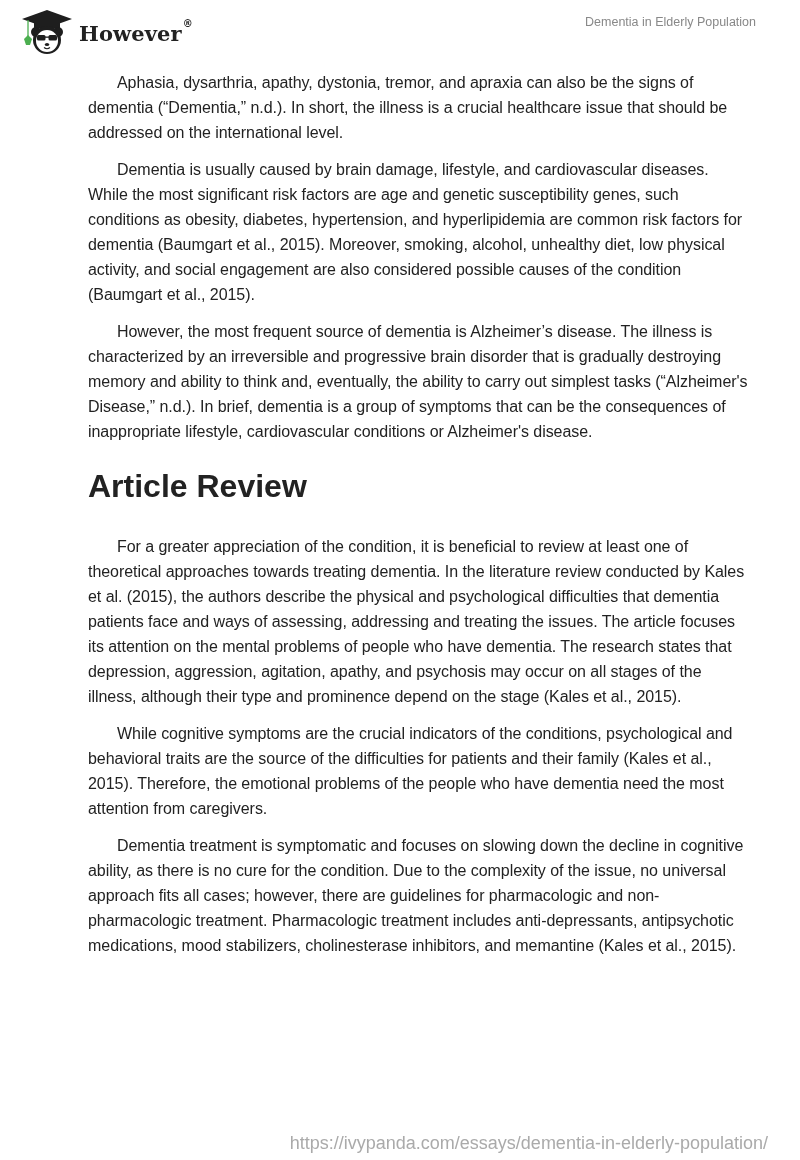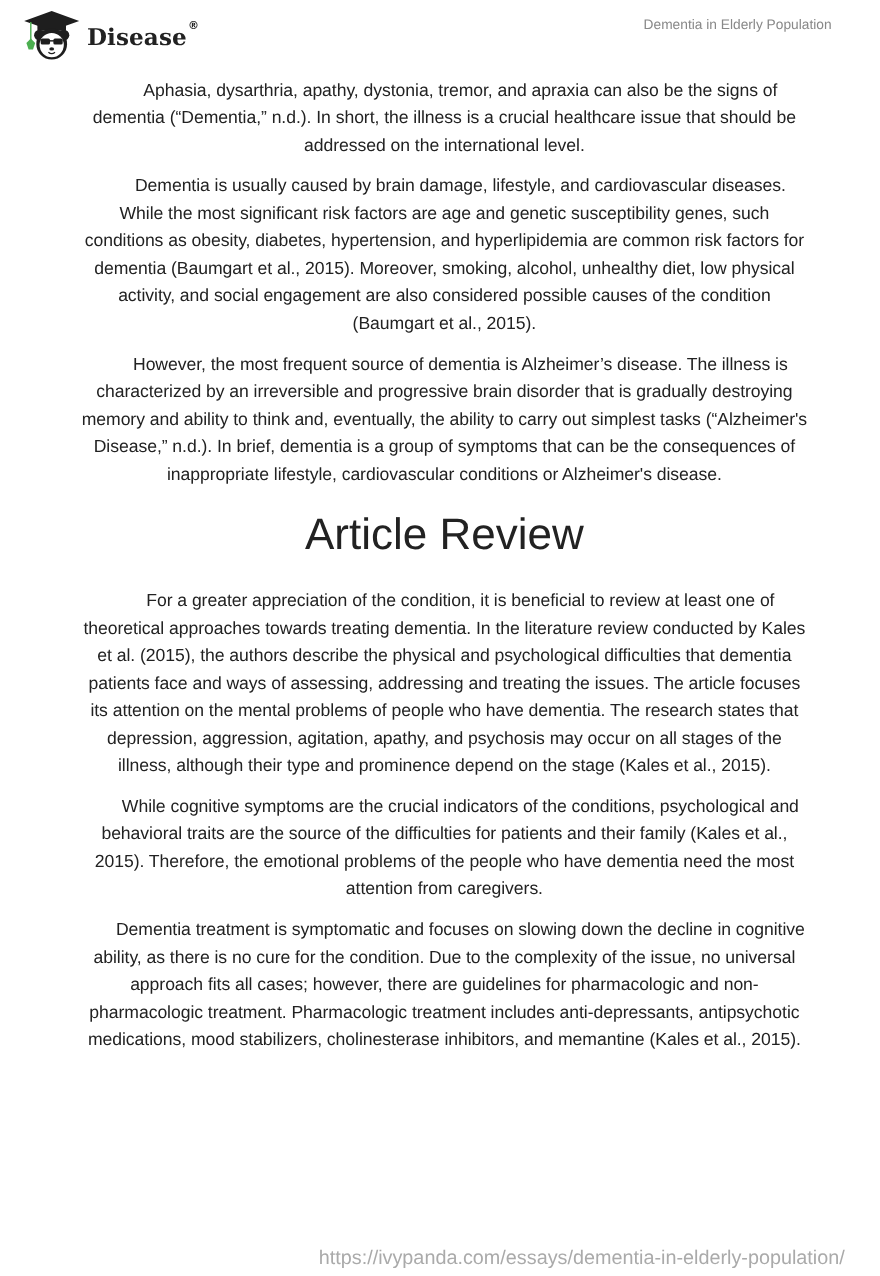--- a/index.html
+++ b/index.html
@@ -55,36 +55,35 @@
   }
   .doc-title {
     position: absolute;
     right: 44px;
     top: 15px;
     font-size: 12.5px;
     color: #888888;
   }
   .content {
     position: absolute;
-    left: 74px;
+    left: 88px;
     top: 70px;
     width: 660px;
-    text-align: center;
   }
   .para {
     font-size: 16px;
     line-height: 25px;
     color: #222222;
     margin: 0 0 12px 0;
     text-indent: 29px;
     letter-spacing: -0.05px;
   }
   .section-heading {
-    font-size: 40px;
-    font-weight: normal;
+    font-size: 32px;
+    font-weight: bold;
     color: #222222;
     margin: 24px 0 30px 0;
     line-height: 36px;
   }
   .footer-url {
     position: absolute;
     right: 32px;
     top: 1133px;
     font-size: 18px;
     color: #aaaaaa;
@@ -110,21 +109,21 @@
       <circle cx="30" cy="32" r="14" fill="#1e1e1e"></circle>
       <ellipse cx="30" cy="33" rx="11" ry="11" fill="#ffffff"></ellipse>
 
       <rect x="20" y="27" width="8.5" height="5.5" rx="1.5" fill="#1e1e1e"></rect>
       <rect x="31.5" y="27" width="8.5" height="5.5" rx="1.5" fill="#1e1e1e"></rect>
       <rect x="28" y="28.5" width="4" height="1.3" fill="#1e1e1e"></rect>
 
       <ellipse cx="30" cy="36.5" rx="2.2" ry="1.5" fill="#1e1e1e"></ellipse>
       <path d="M27,39.5 Q30,42 33,39.5" stroke="#1e1e1e" stroke-width="1.1" fill="none"></path>
     </svg>
-    <span class="logo-text"><span>Disease</span><span class="logo-reg">®</span></span>
+    <span class="logo-text"><span>However</span><span class="logo-reg">®</span></span>
   </a>
   <div class="doc-title">Dementia in Elderly Population</div>
 </div>
 
 <div class="content">
   <p class="para">Aphasia, dysarthria, apathy, dystonia, tremor, and apraxia can also be the signs of dementia (“Dementia,” n.d.). In short, the illness is a crucial healthcare issue that should be addressed on the international level.</p>
   <p class="para">Dementia is usually caused by brain damage, lifestyle, and cardiovascular diseases. While the most significant risk factors are age and genetic susceptibility genes, such conditions as obesity, diabetes, hypertension, and hyperlipidemia are common risk factors for dementia (Baumgart et al., 2015). Moreover, smoking, alcohol, unhealthy diet, low physical activity, and social engagement are also considered possible causes of the condition (Baumgart et al., 2015).</p>
   <p class="para">However, the most frequent source of dementia is Alzheimer’s disease. The illness is characterized by an irreversible and progressive brain disorder that is gradually destroying memory and ability to think and, eventually, the ability to carry out simplest tasks (“Alzheimer's Disease,” n.d.). In brief, dementia is a group of symptoms that can be the consequences of inappropriate lifestyle, cardiovascular conditions or Alzheimer's disease.</p>
 
   <h2 class="section-heading">Article Review</h2>

